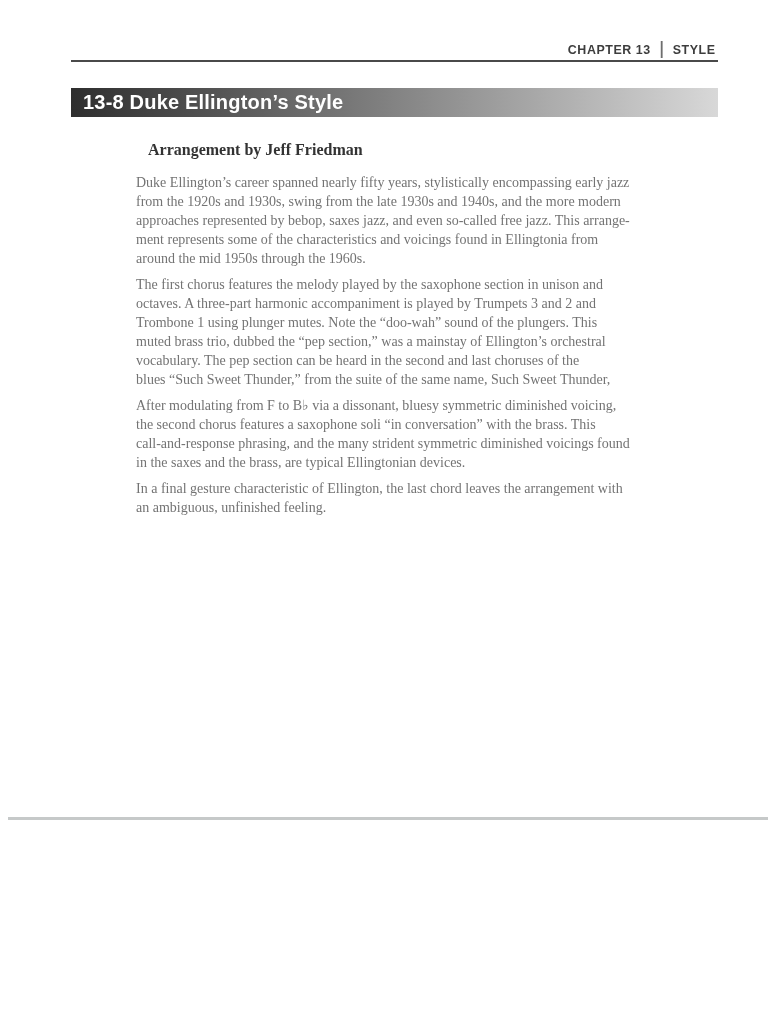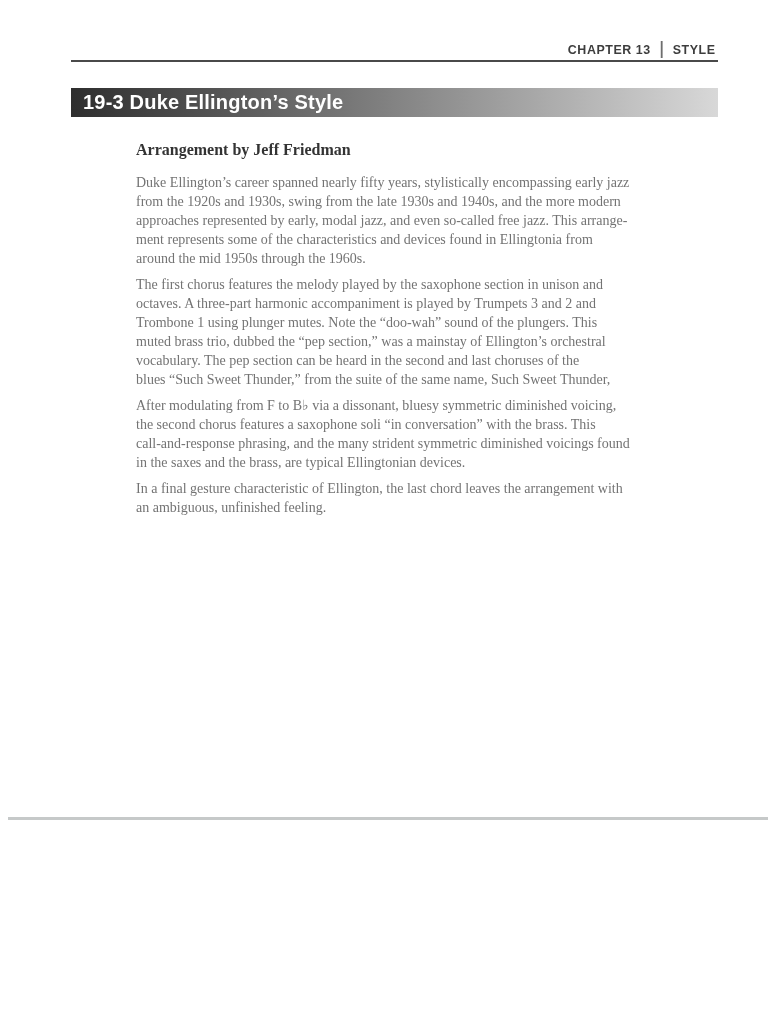--- a/index.html
+++ b/index.html
@@ -49,21 +49,21 @@
     font-weight:bold;
     font-size:20px;
     color:#ffffff;
     padding-left:12px;
     letter-spacing:0.2px;
     white-space:nowrap;
   }
   
   .subheading{
     position:absolute;
-    left:128px;top:141px;
+    left:140px;top:141px;
     margin:0;
     font-family:"Liberation Serif", serif;
     font-weight:bold;
     font-size:16px;
     color:#333333;
     white-space:nowrap;
   }
   .body-text{
     position:absolute;
     left:128px;top:173px;
@@ -100,31 +100,31 @@
 
   <div class="running-head">
     <span>CHAPTER 13</span>
     <span class="vbar"></span>
     <span>STYLE</span>
   </div>
 
   <div class="head-rule"></div>
 
   <div class="banner" style="background: linear-gradient(to right, rgb(46, 46, 46), rgb(216, 216, 216));">
-    <span class="banner-title">19-3 Duke Ellington’s Style</span>
+    <span class="banner-title">13-8 Duke Ellington’s Style</span>
   </div>
 
   <h2 class="subheading">Arrangement by Jeff Friedman</h2>
 
   <div class="body-text">
       <div class="para">
         <div class="line"><span>Duke Ellington’s career spanned nearly fifty years, stylistically encompassing early jazz</span></div>
         <div class="line"><span>from the 1920s and 1930s, swing from the late 1930s and 1940s, and the more modern</span></div>
-        <div class="line"><span>approaches represented by early, modal jazz, and even so-called free jazz. This arrange-</span></div>
-        <div class="line"><span>ment represents some of the characteristics and devices found in Ellingtonia from</span></div>
+        <div class="line"><span>approaches represented by bebop, saxes jazz, and even so-called free jazz. This arrange-</span></div>
+        <div class="line"><span>ment represents some of the characteristics and voicings found in Ellingtonia from</span></div>
         <div class="line"><span>around the mid 1950s through the 1960s.</span></div>
       </div>
       <div class="para">
         <div class="line"><span>The first chorus features the melody played by the saxophone section in unison and</span></div>
         <div class="line"><span>octaves. A three-part harmonic accompaniment is played by Trumpets 3 and 2 and</span></div>
         <div class="line"><span>Trombone 1 using plunger mutes. Note the “doo-wah” sound of the plungers. This</span></div>
         <div class="line"><span>muted brass trio, dubbed the “pep section,” was a mainstay of Ellington’s orchestral</span></div>
         <div class="line"><span>vocabulary. The pep section can be heard in the second and last choruses of the</span></div>
         <div class="line"><span>blues “Such Sweet Thunder,” from the suite of the same name, </span><span class="it">Such Sweet Thunder</span><span>,</span></div>
       </div>

